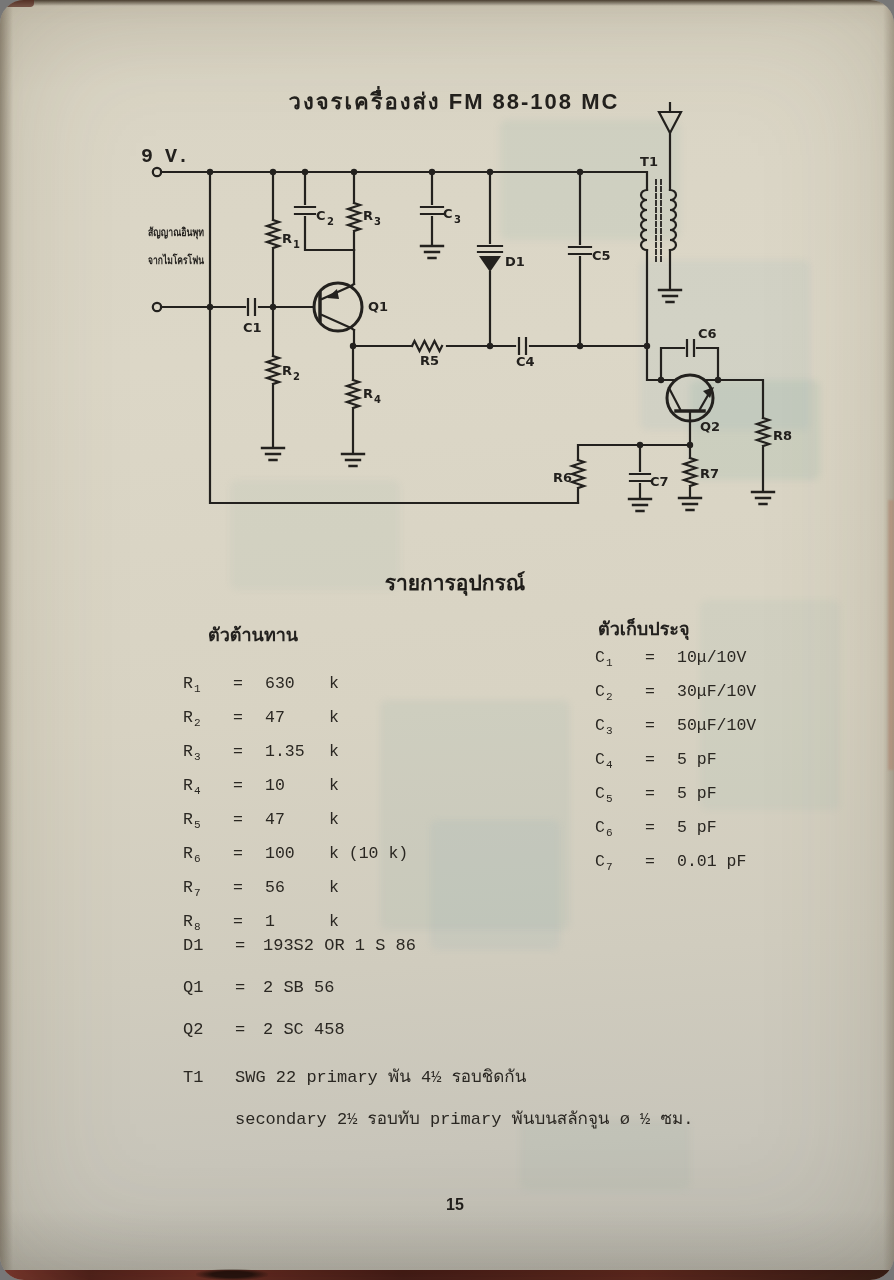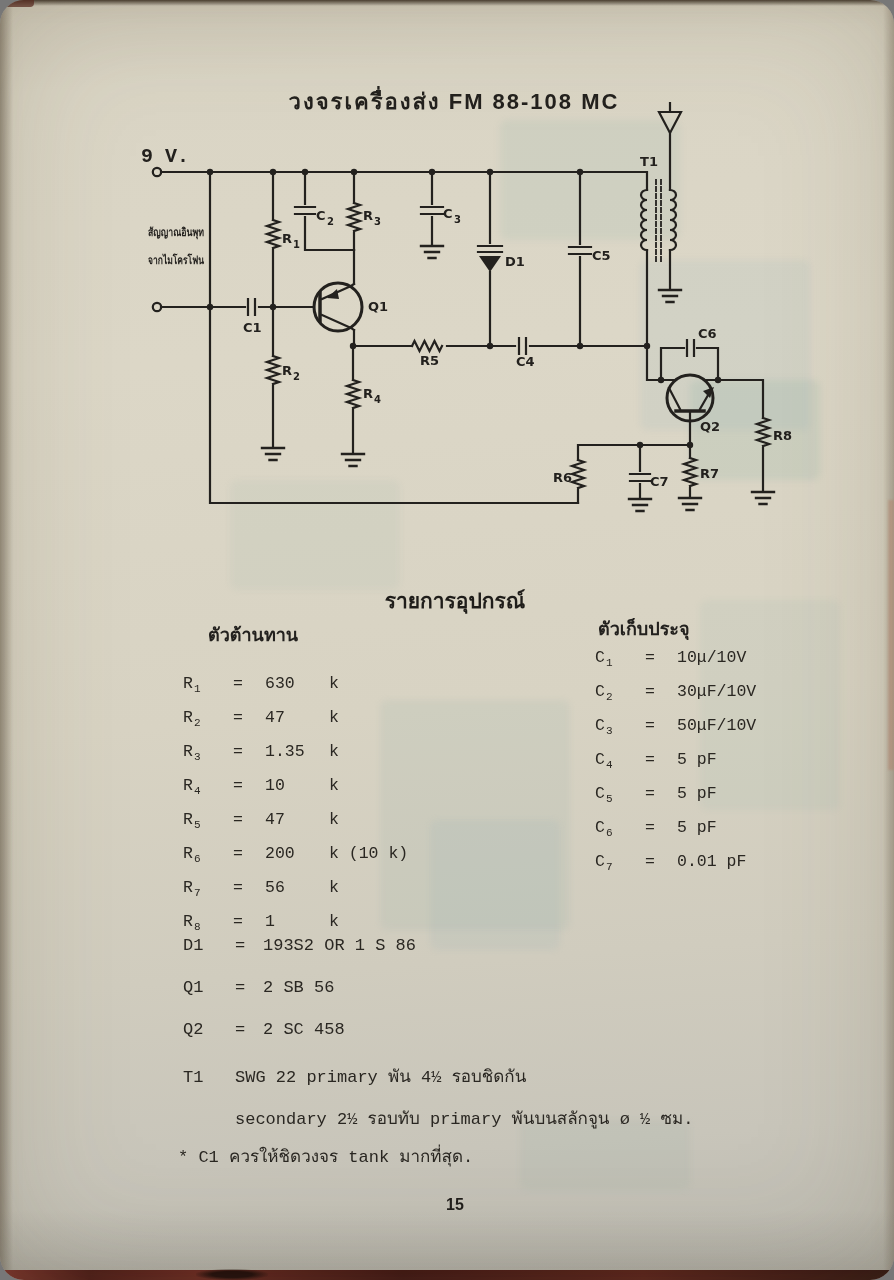--- a/index.html
+++ b/index.html
@@ -33,21 +33,21 @@
     font-size:22px;font-weight:bold;letter-spacing:2px;color:#23211e;z-index:3;
   }
   svg.schematic{position:absolute;left:0;top:0;width:894px;height:600px;z-index:2;}
   .ink{stroke:#23211e;stroke-width:2.2;fill:none;stroke-linecap:square;}
   .lbl{font-family:"DejaVu Sans","Liberation Sans",sans-serif;font-weight:bold;font-size:13px;fill:#23211e;}
   .lbl-sub{font-size:10px;}
   .lbl-supply{font-family:"Liberation Mono","DejaVu Sans Mono",monospace;font-weight:bold;font-size:20px;fill:#23211e;}
   .lbl-cap{font-size:11.5px;}
 
   .mono{font-family:"Liberation Mono","DejaVu Sans Mono",monospace;}
-  .h-main{top:584px;left:0;width:894px;text-align:center;padding-left:16px;box-sizing:border-box;
+  .h-main{top:566px;left:0;width:894px;text-align:center;padding-left:16px;box-sizing:border-box;
     font-size:21px;font-weight:bold;z-index:3;color:#1f1d1a;}
   .h-col{position:absolute;font-size:18px;font-weight:bold;z-index:3;color:#23211e;}
   .h-res{left:208px;top:620px;}
   .h-cap{left:598px;top:614px;}
 
   .plist{position:absolute;z-index:3;font-size:16.5px;color:#2a2722;}
   .plist .prow{height:34px;display:flex;align-items:baseline;}
   .psym{display:inline-block;width:50px;}
   .psym sub{font-size:11px;margin-left:1px;}
   .peq{display:inline-block;width:32px;}
@@ -244,21 +244,21 @@
       </div>
     <div class="prow">
         <span class="psym"><span>R</span><sub>5</sub></span>
         <span class="peq">=</span>
         <span class="pval">47</span>
         <span class="punit">k</span>
       </div>
     <div class="prow">
         <span class="psym"><span>R</span><sub>6</sub></span>
         <span class="peq">=</span>
-        <span class="pval">200</span>
+        <span class="pval">100</span>
         <span class="punit">k  (10 k)</span>
       </div>
     <div class="prow">
         <span class="psym"><span>R</span><sub>7</sub></span>
         <span class="peq">=</span>
         <span class="pval">56</span>
         <span class="punit">k</span>
       </div>
     <div class="prow">
         <span class="psym"><span>R</span><sub>8</sub></span>
@@ -324,21 +324,20 @@
       </div>
   </div>
 
   <div class="t1block mono">
     <div class="t1line1">
         <span class="slabel">T1</span>
         <span>SWG 22 primary พัน 4½ รอบชิดกัน</span>
       </div>
     <div class="t1line2">secondary  2½  รอบทับ primary พันบนสลักจูน ø ½ ซม.</div>
   </div>
-  <div class="note mono">* C1 ควรให้ชิดวงจร tank มากที่สุด.</div>
 
   <div class="pagenum">15</div>
 
   <div class="edge edge-top"></div>
   <div class="edge edge-top-corner"></div>
   <div class="edge edge-left"></div>
   <div class="edge edge-right"></div>
   <div class="edge edge-right-pink"></div>
   <div class="edge edge-bottom-gray"></div>
   <div class="edge edge-bottom"></div>

